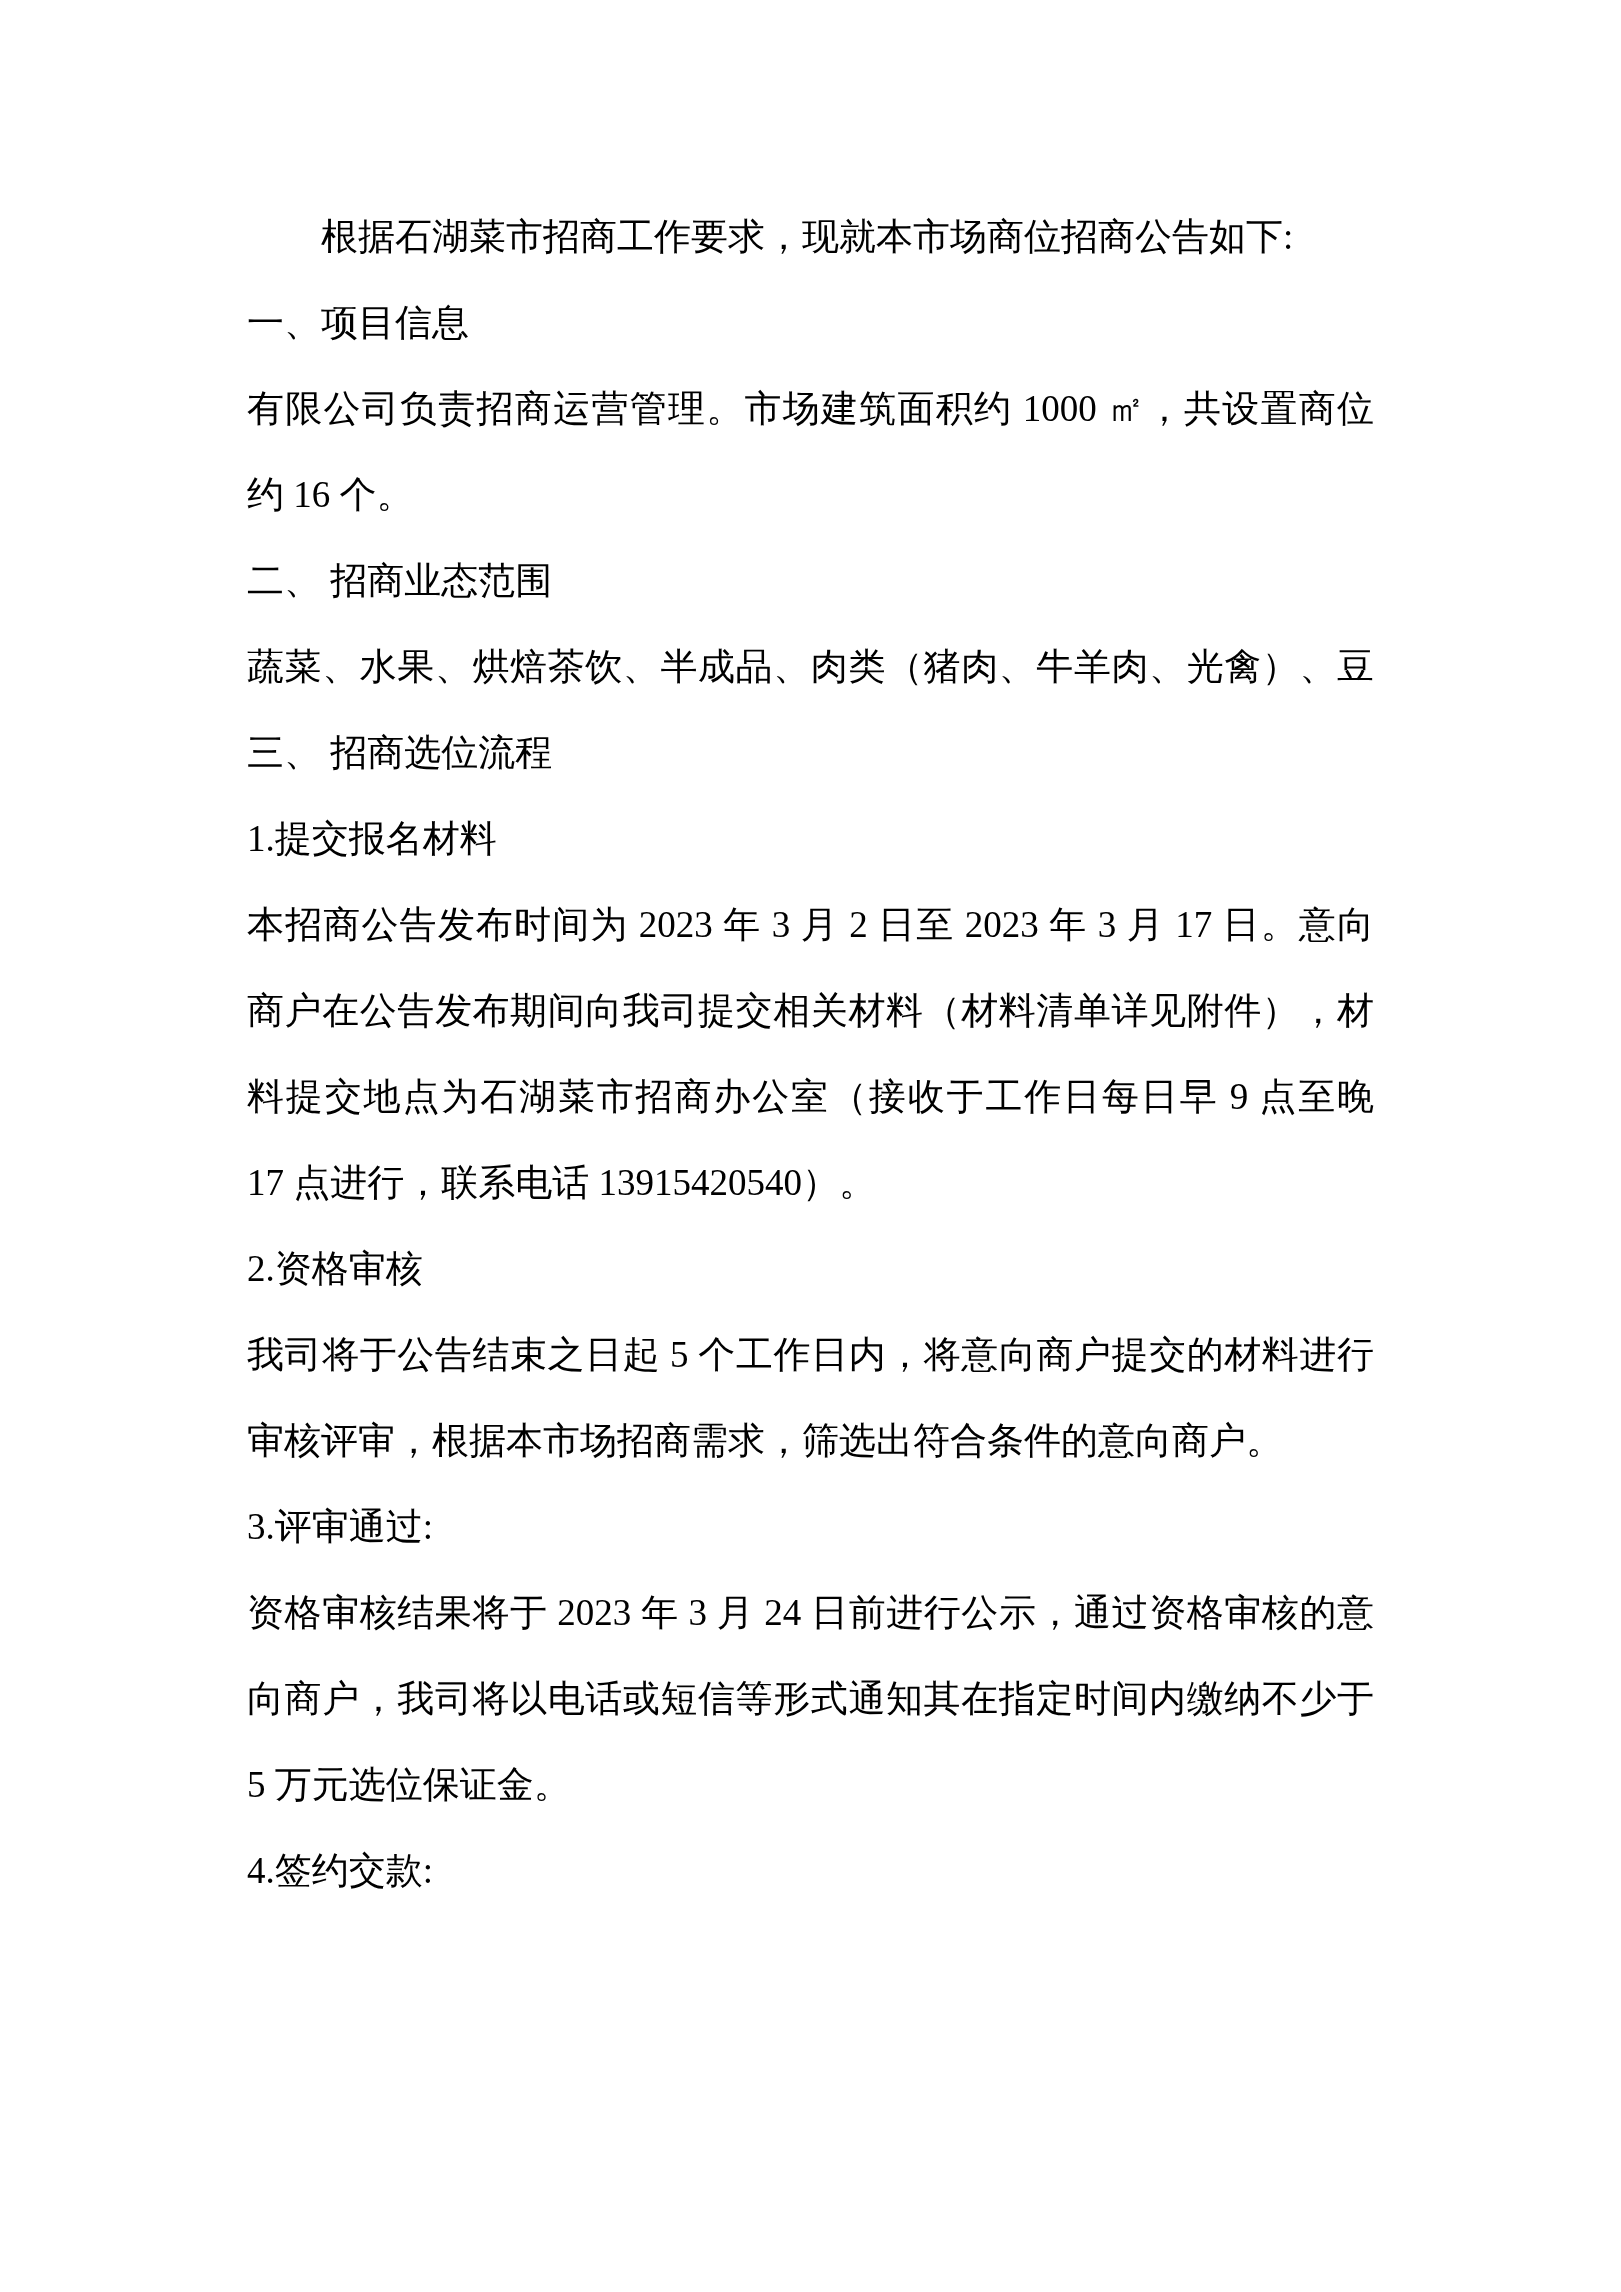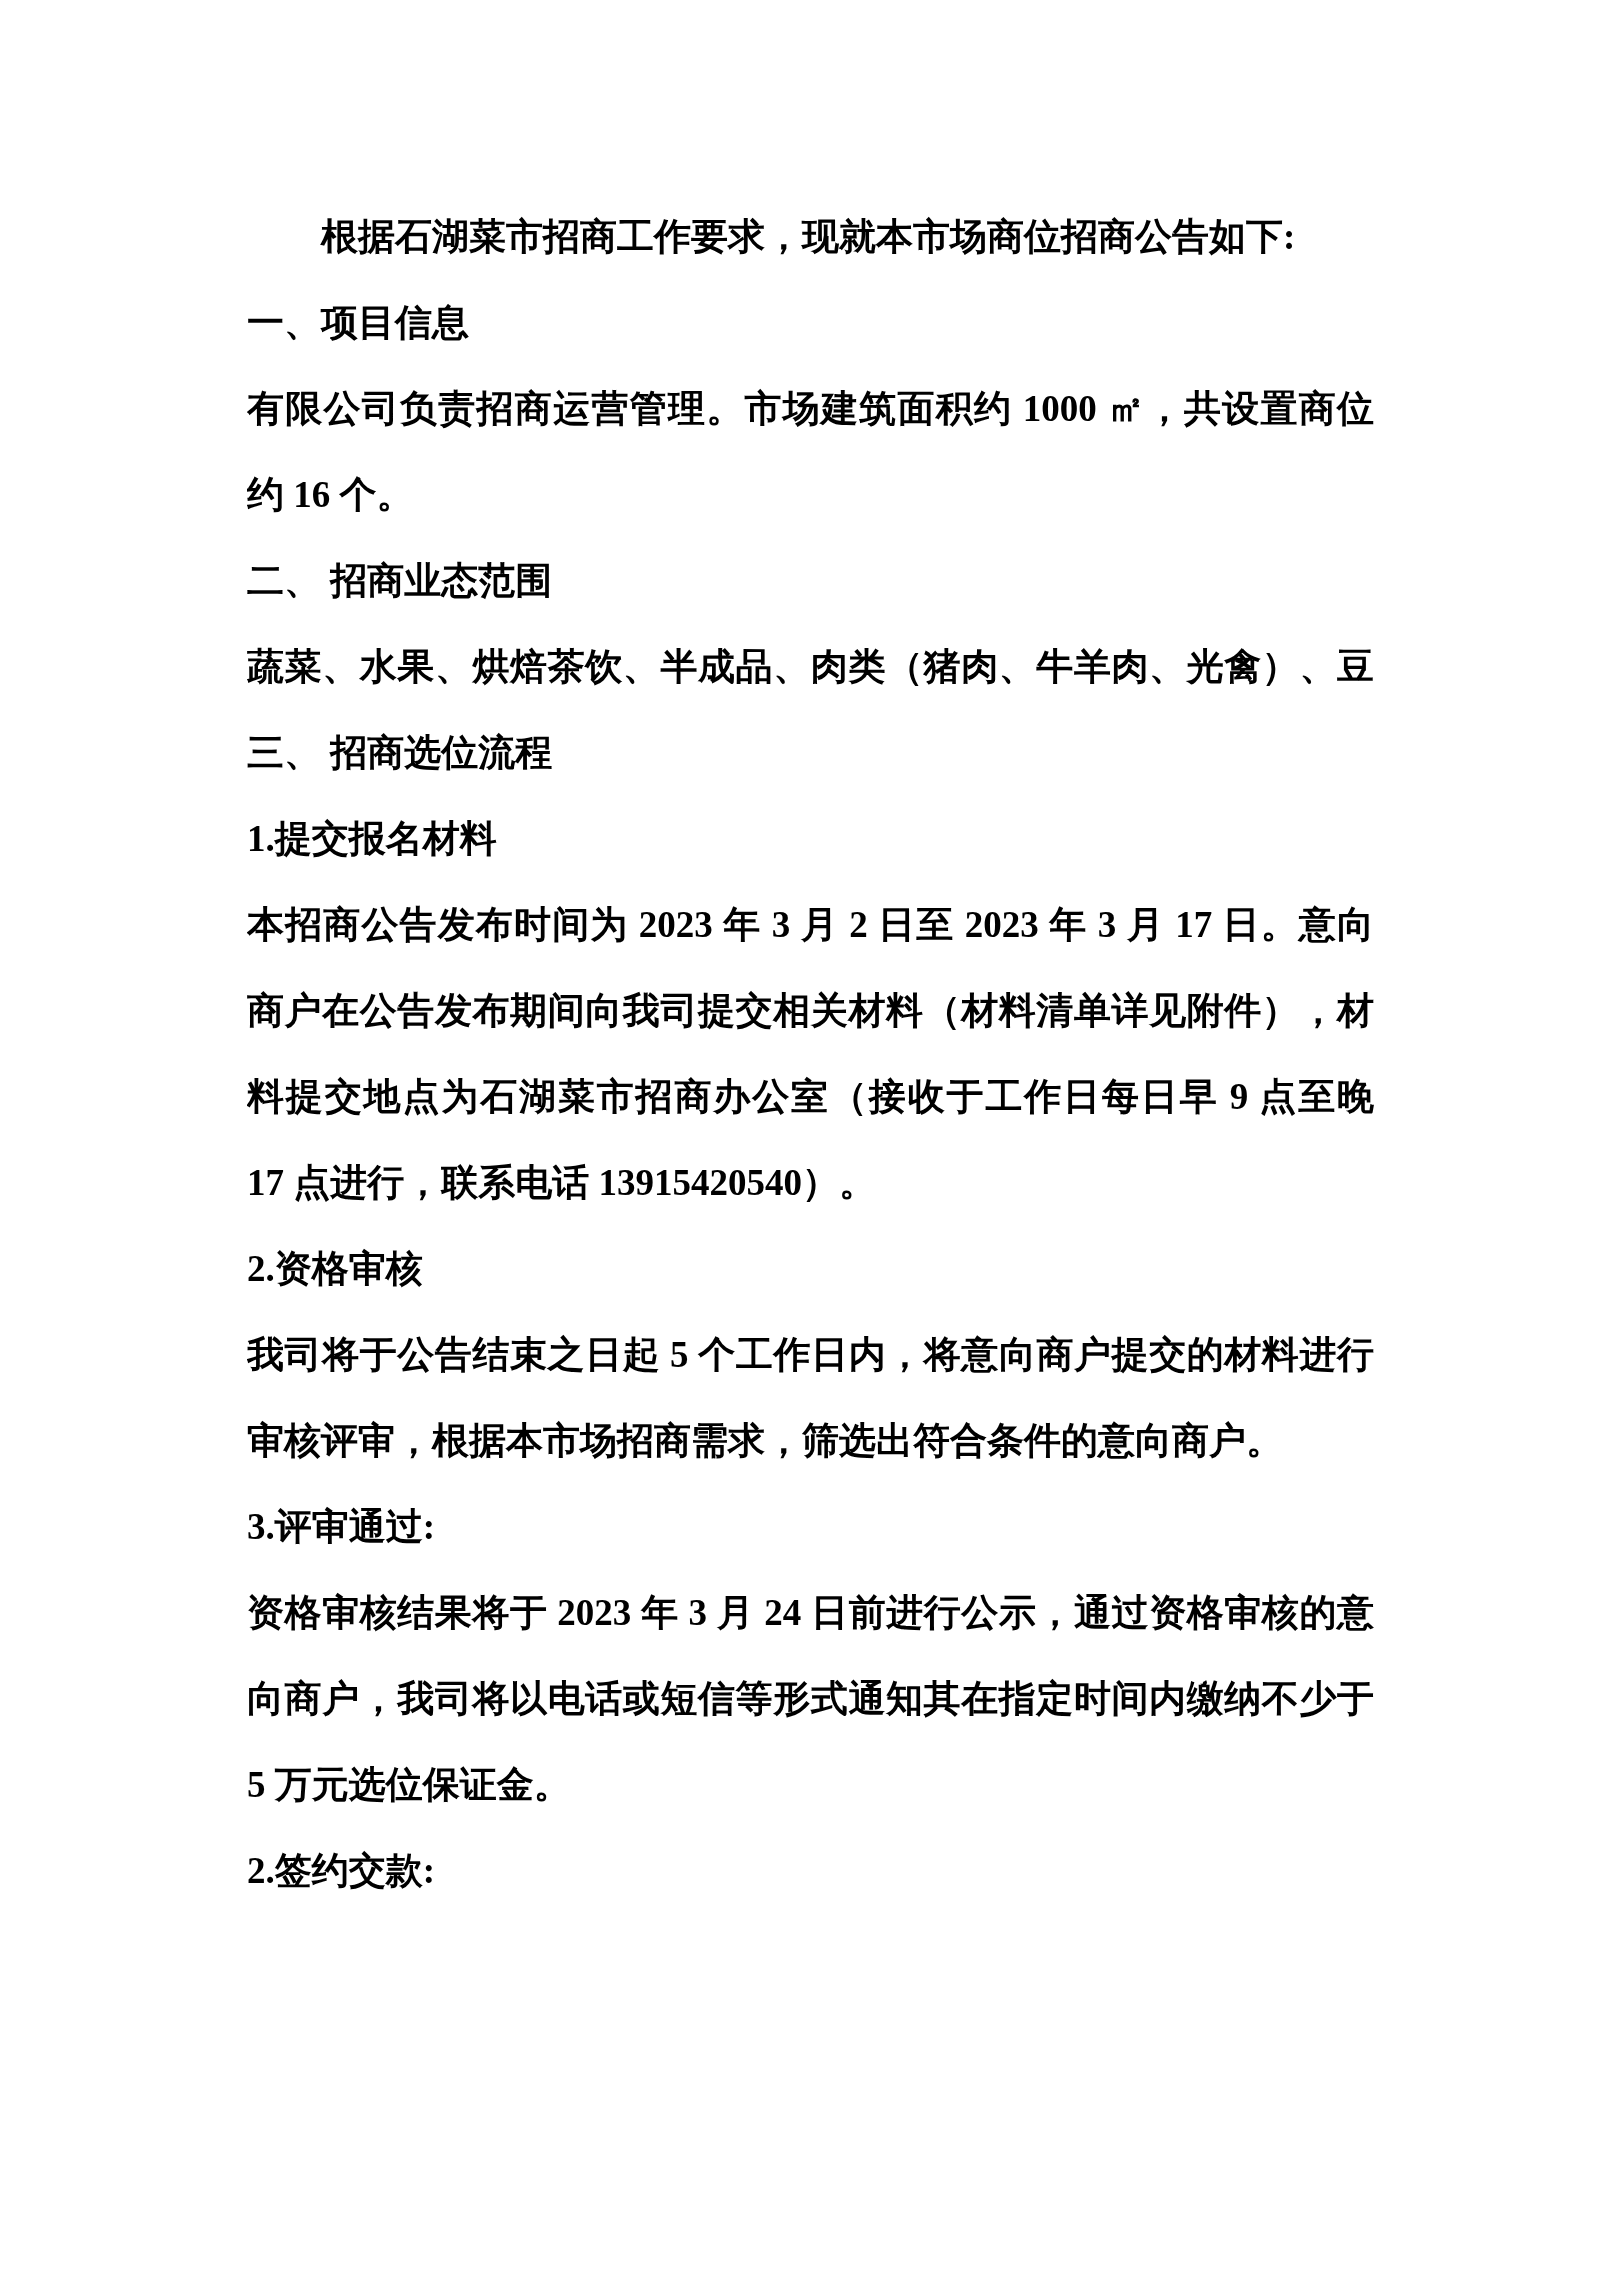--- a/index.html
+++ b/index.html
@@ -22,21 +22,21 @@
     top: 194px;
     width: 1127px;
   }
   .l {
     font-size: 37px;
     line-height: 86px;
     height: 86px;
     overflow: hidden;
     text-align: justify;
     text-align-last: left;
-    font-weight: 700;
+    font-weight: 400;
     letter-spacing: 0;
   }
   .l.fill {
     text-align-last: justify;
   }
   .l.indent {
     text-indent: 74px;
   }
 </style>
 </head>
@@ -56,16 +56,16 @@
     <div class="l fill">商户在公告发布期间向我司提交相关材料（材料清单详见附件），材</div>
     <div class="l fill">料提交地点为石湖菜市招商办公室（接收于工作日每日早 9 点至晚</div>
     <div class="l">17 点进行，联系电话 13915420540）。</div>
     <div class="l">2.资格审核</div>
     <div class="l fill">我司将于公告结束之日起 5 个工作日内，将意向商户提交的材料进行</div>
     <div class="l">审核评审，根据本市场招商需求，筛选出符合条件的意向商户。</div>
     <div class="l">3.评审通过:</div>
     <div class="l fill">资格审核结果将于 2023 年 3 月 24 日前进行公示，通过资格审核的意</div>
     <div class="l fill">向商户，我司将以电话或短信等形式通知其在指定时间内缴纳不少于</div>
     <div class="l">5 万元选位保证金。</div>
-    <div class="l">2.签约交款:</div>
+    <div class="l">4.签约交款:</div>
   </div>
 </div>
 
 
 </body></html>

